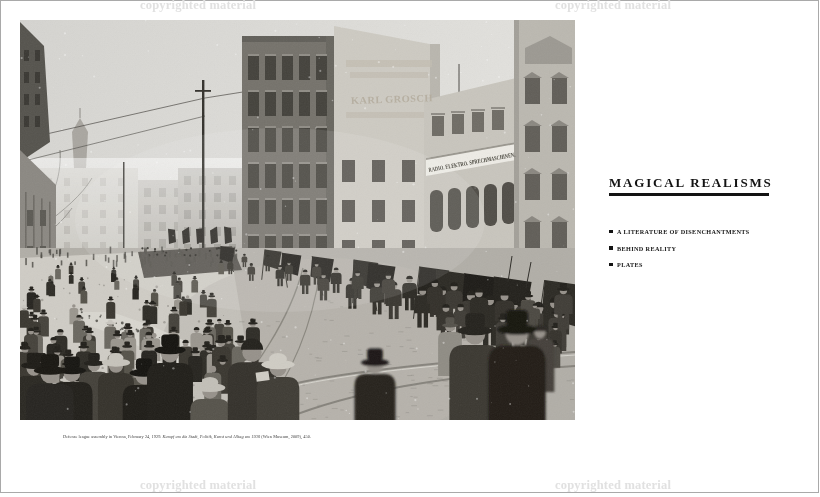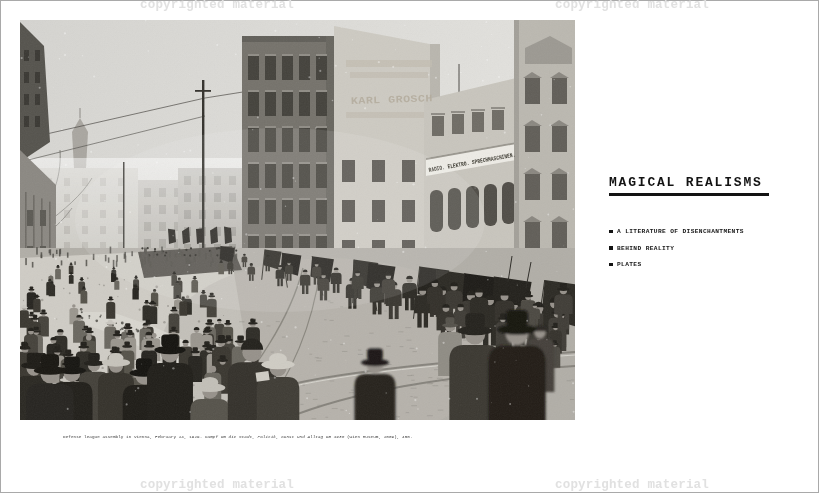--- a/index.html
+++ b/index.html
@@ -1,17 +1,17 @@
 <!DOCTYPE html>
 <html><head>
 <meta charset="utf-8">
 <style>
   html,body{margin:0;padding:0;background:#ffffff;}
   .stage{position:relative;width:820px;height:497px;background:#ffffff;overflow:hidden;
-         font-family:Liberation Mono, monospace;}
+         font-family:Liberation Serif, serif;}
   .spread{position:absolute;left:0;top:0;width:819px;height:493px;background:#ffffff;
           border:1px solid #a9a9a9;box-sizing:border-box;}
   .wm{position:absolute;color:#e1e1e1;font-weight:bold;font-size:12.5px;letter-spacing:.2px;
       white-space:nowrap;user-select:none;}
   .wm.tl{left:140px;top:-2px}
   .wm.tr{left:555px;top:-2px}
   .wm.bl{left:140px;top:478px}
   .wm.br{left:555px;top:478px}
   .photo{position:absolute;left:20px;top:20px;width:555px;height:400px;background:#d9d8d4;}
   .photo svg{display:block;width:555px;height:400px;}

